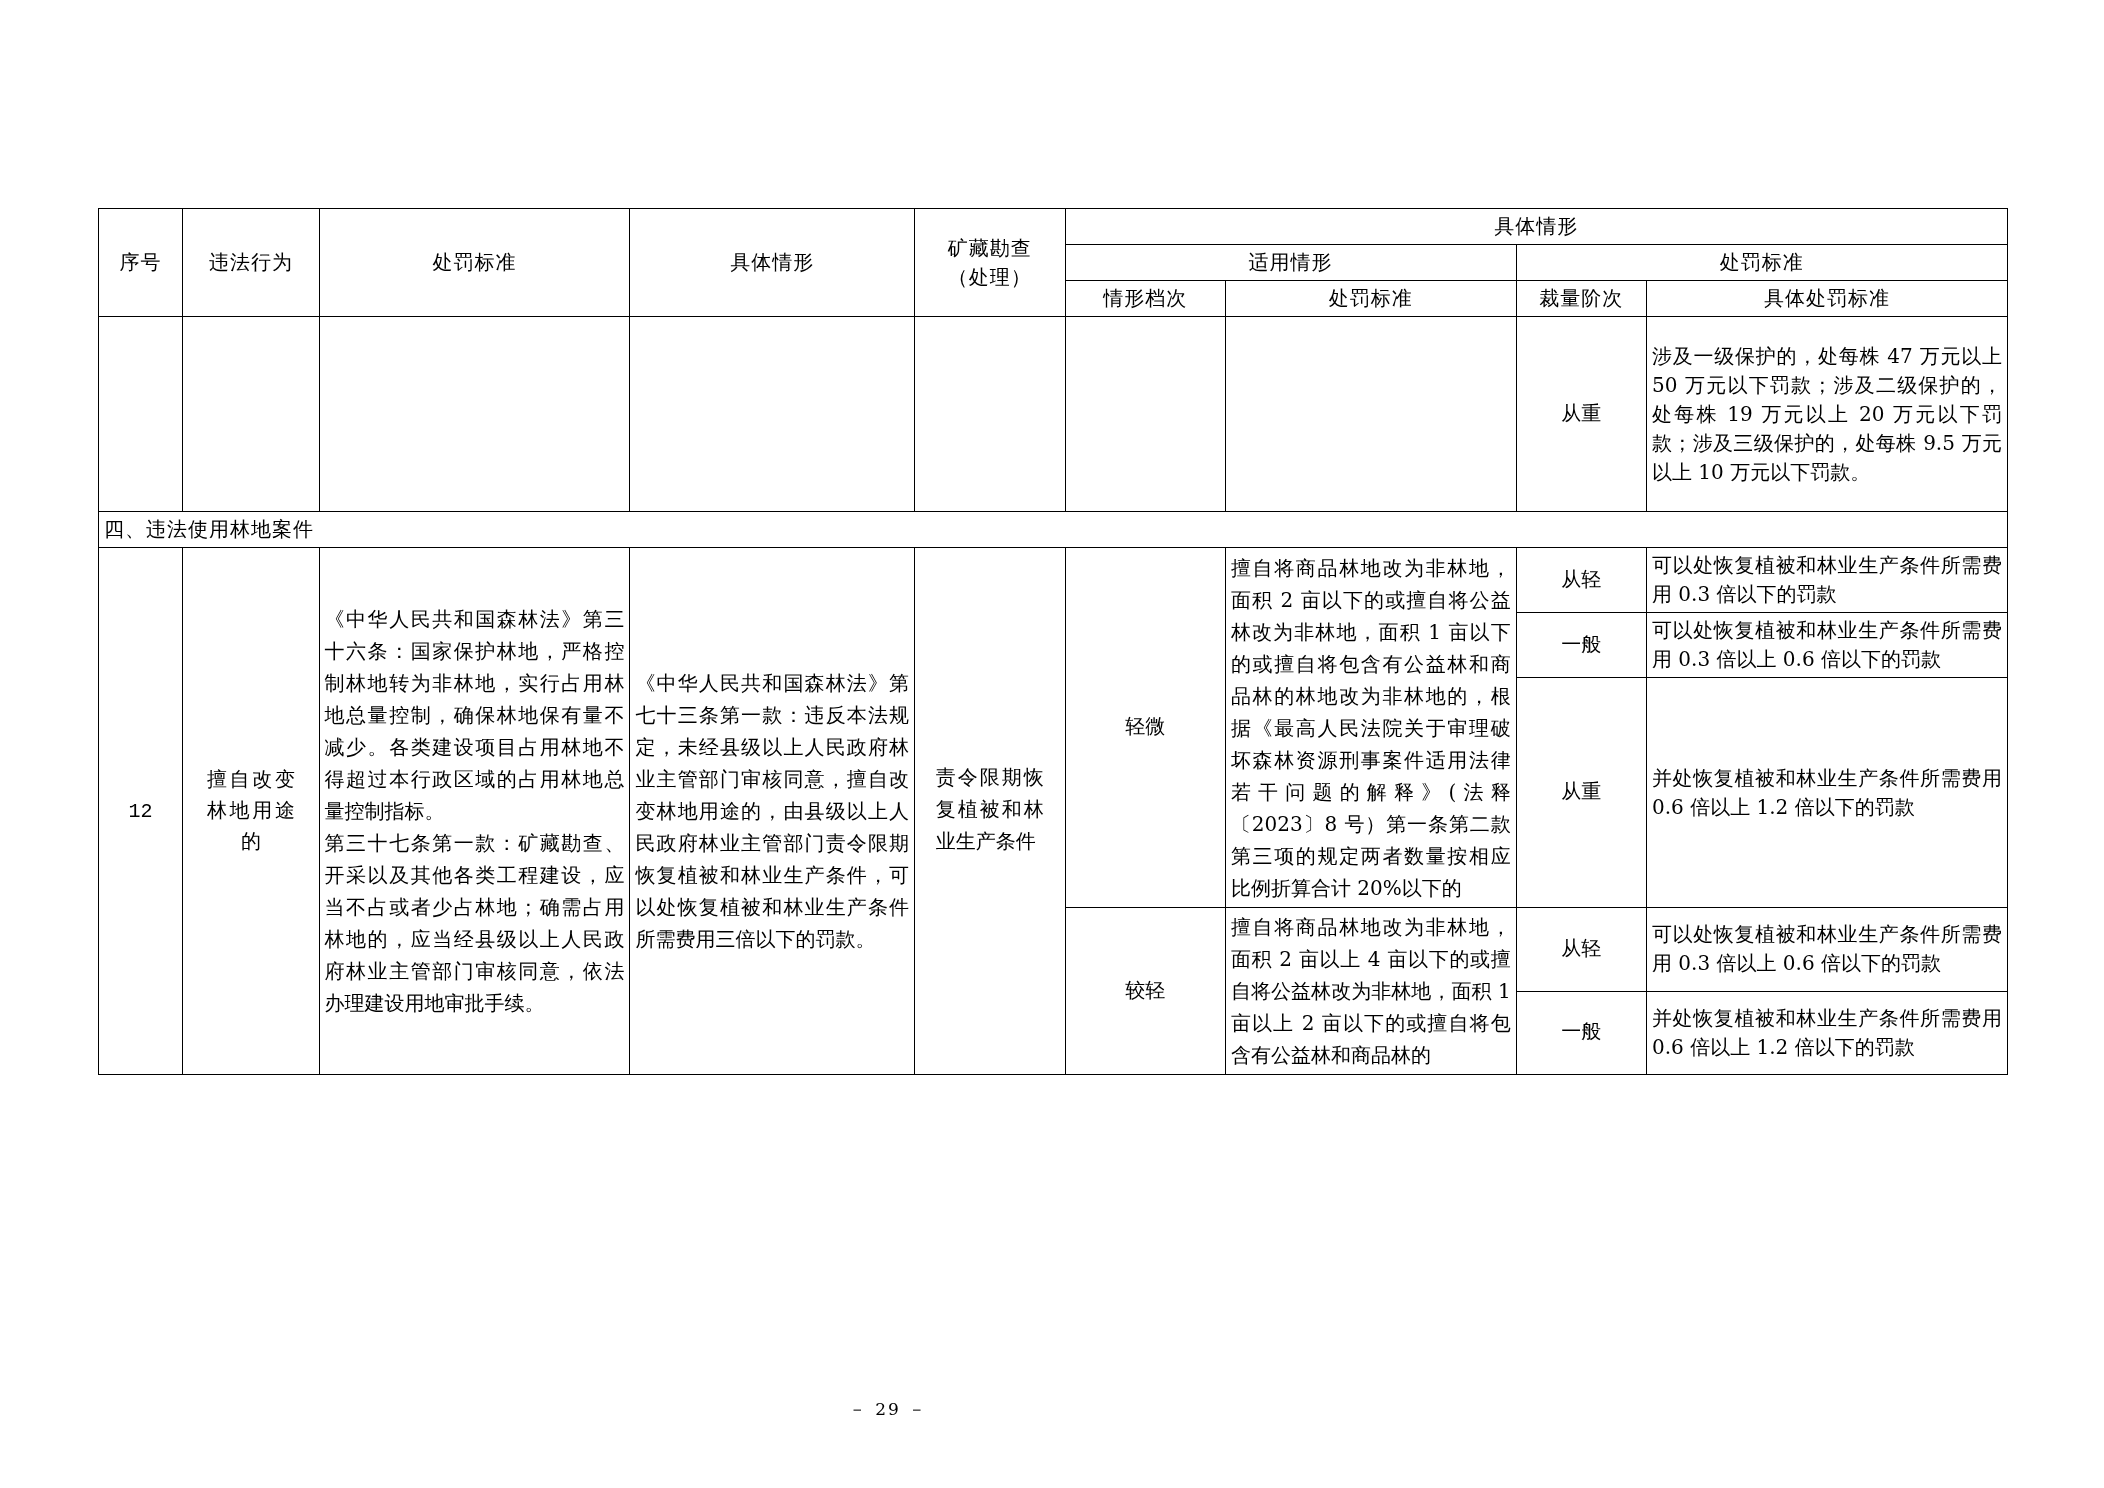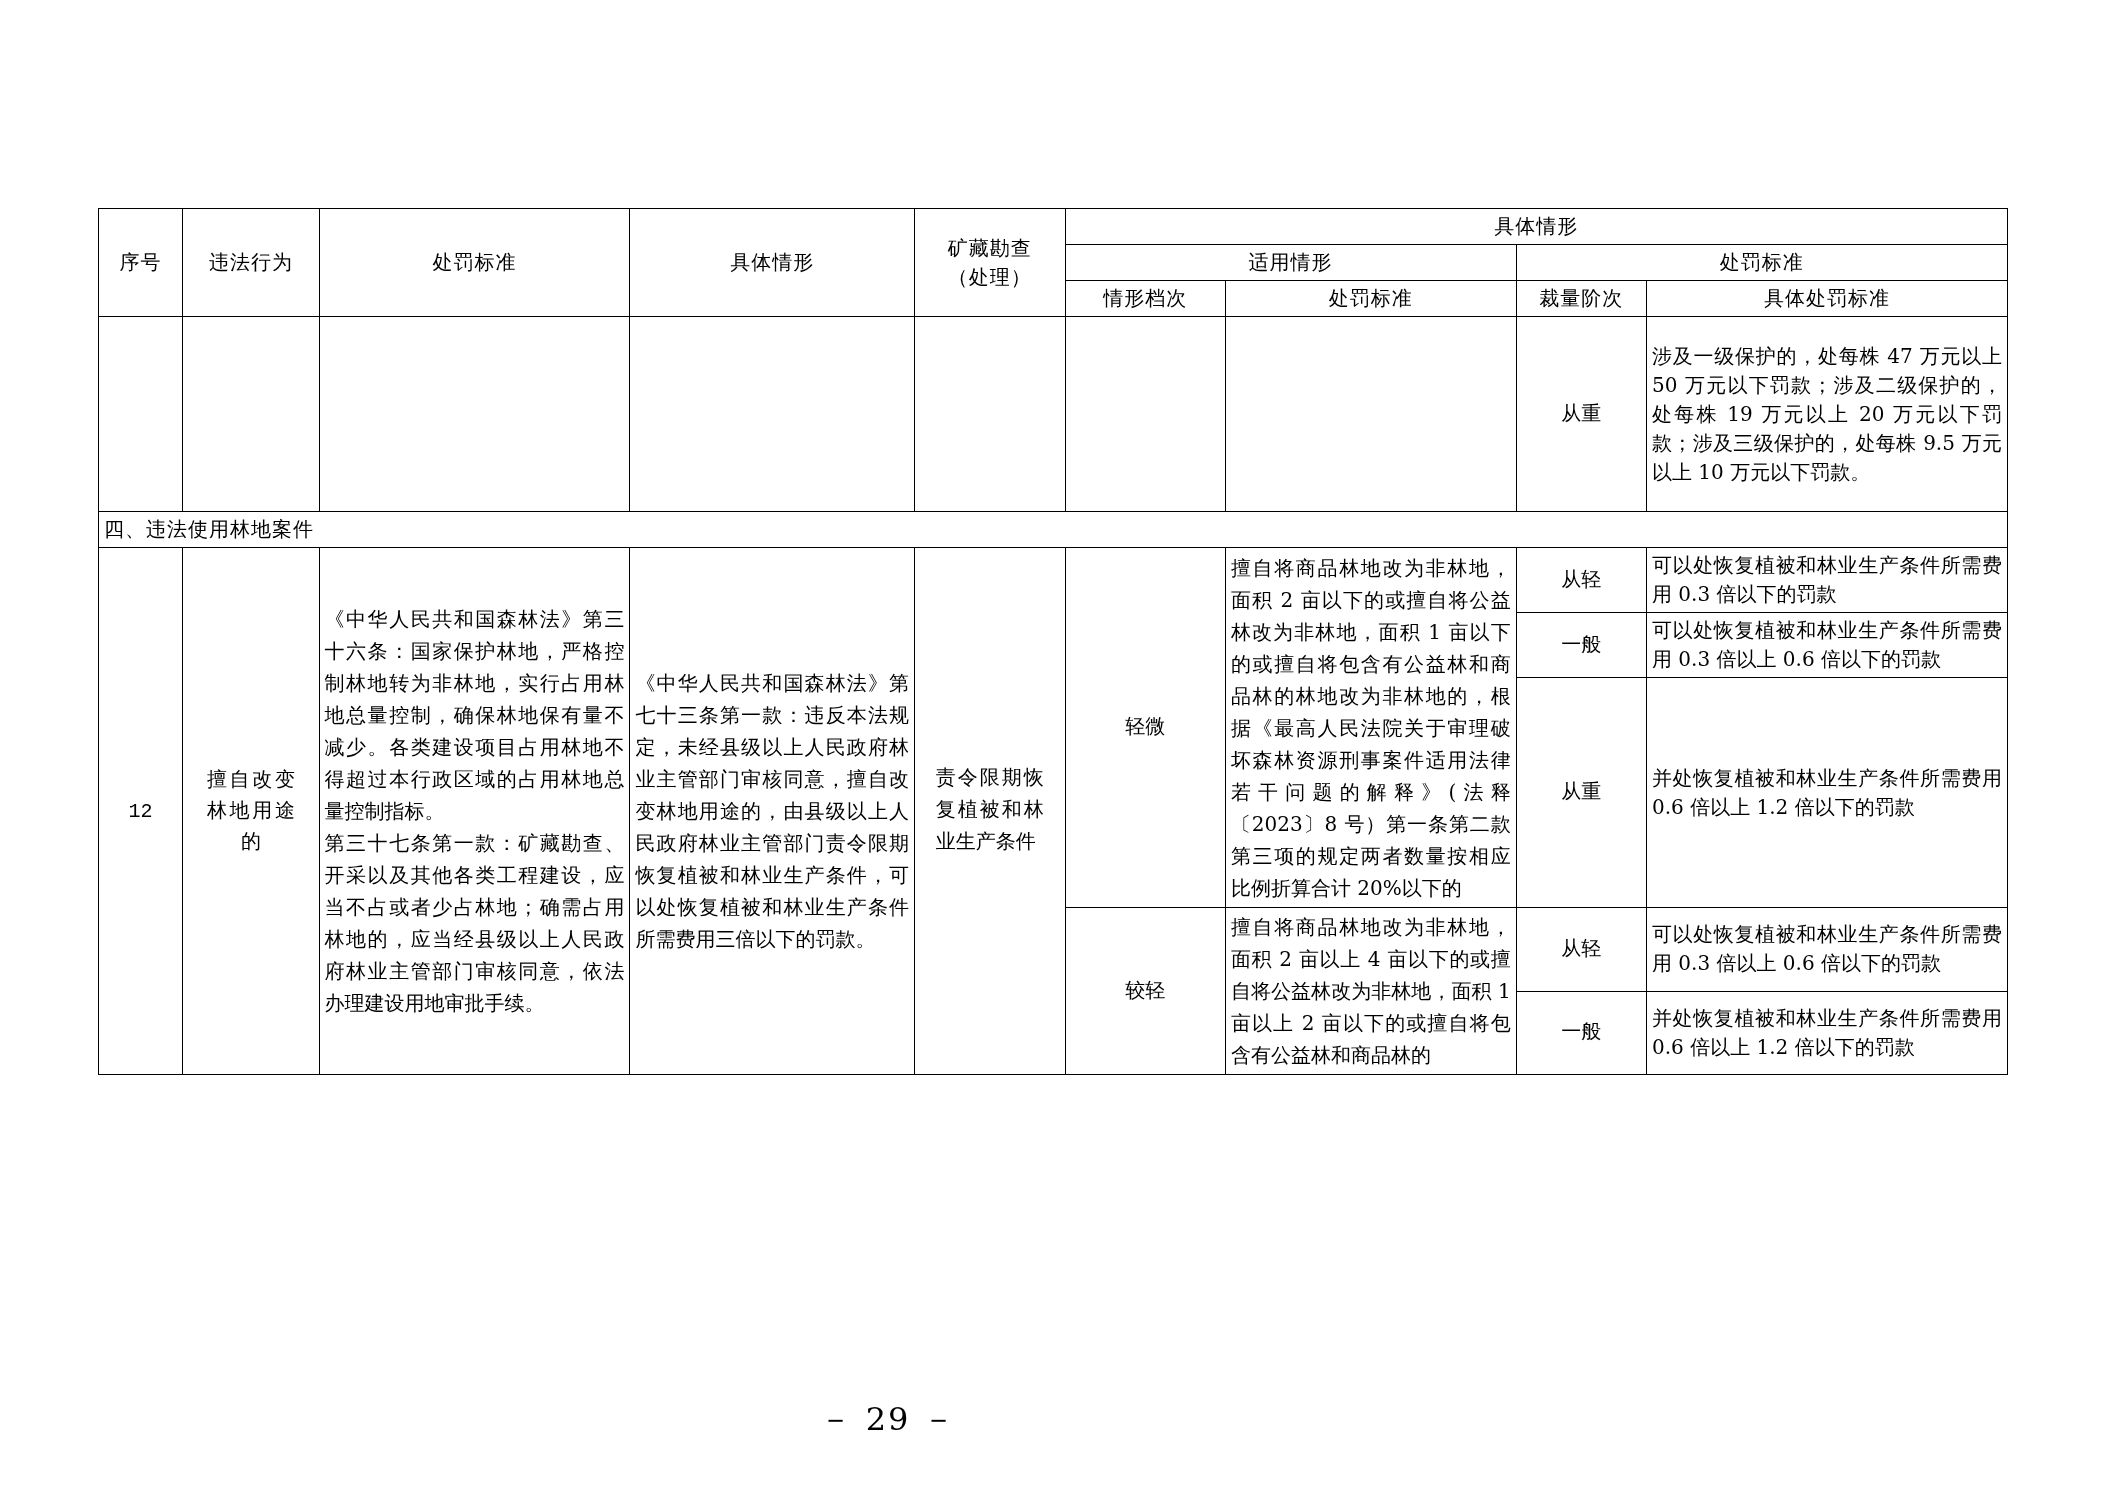--- a/index.html
+++ b/index.html
@@ -59,21 +59,21 @@
     padding: 7px 10px;
     font-size: 21px;
     letter-spacing: 1px;
   }
   .pagenum {
     position: absolute;
     top: 1398px;
     left: 0;
     width: 1776px;
     text-align: center;
-    font-size: 32px;
+    font-size: 17px;
     letter-spacing: 2px;
   }
   .w-seq { width: 84px; }
   .w-act { width: 136px; }
   .w-clause { width: 310px; }
   .w-basis { width: 284px; }
   .w-joint { width: 150px; }
   .w-level { width: 160px; }
   .w-spec { width: 290px; }
   .w-stage { width: 130px; }

